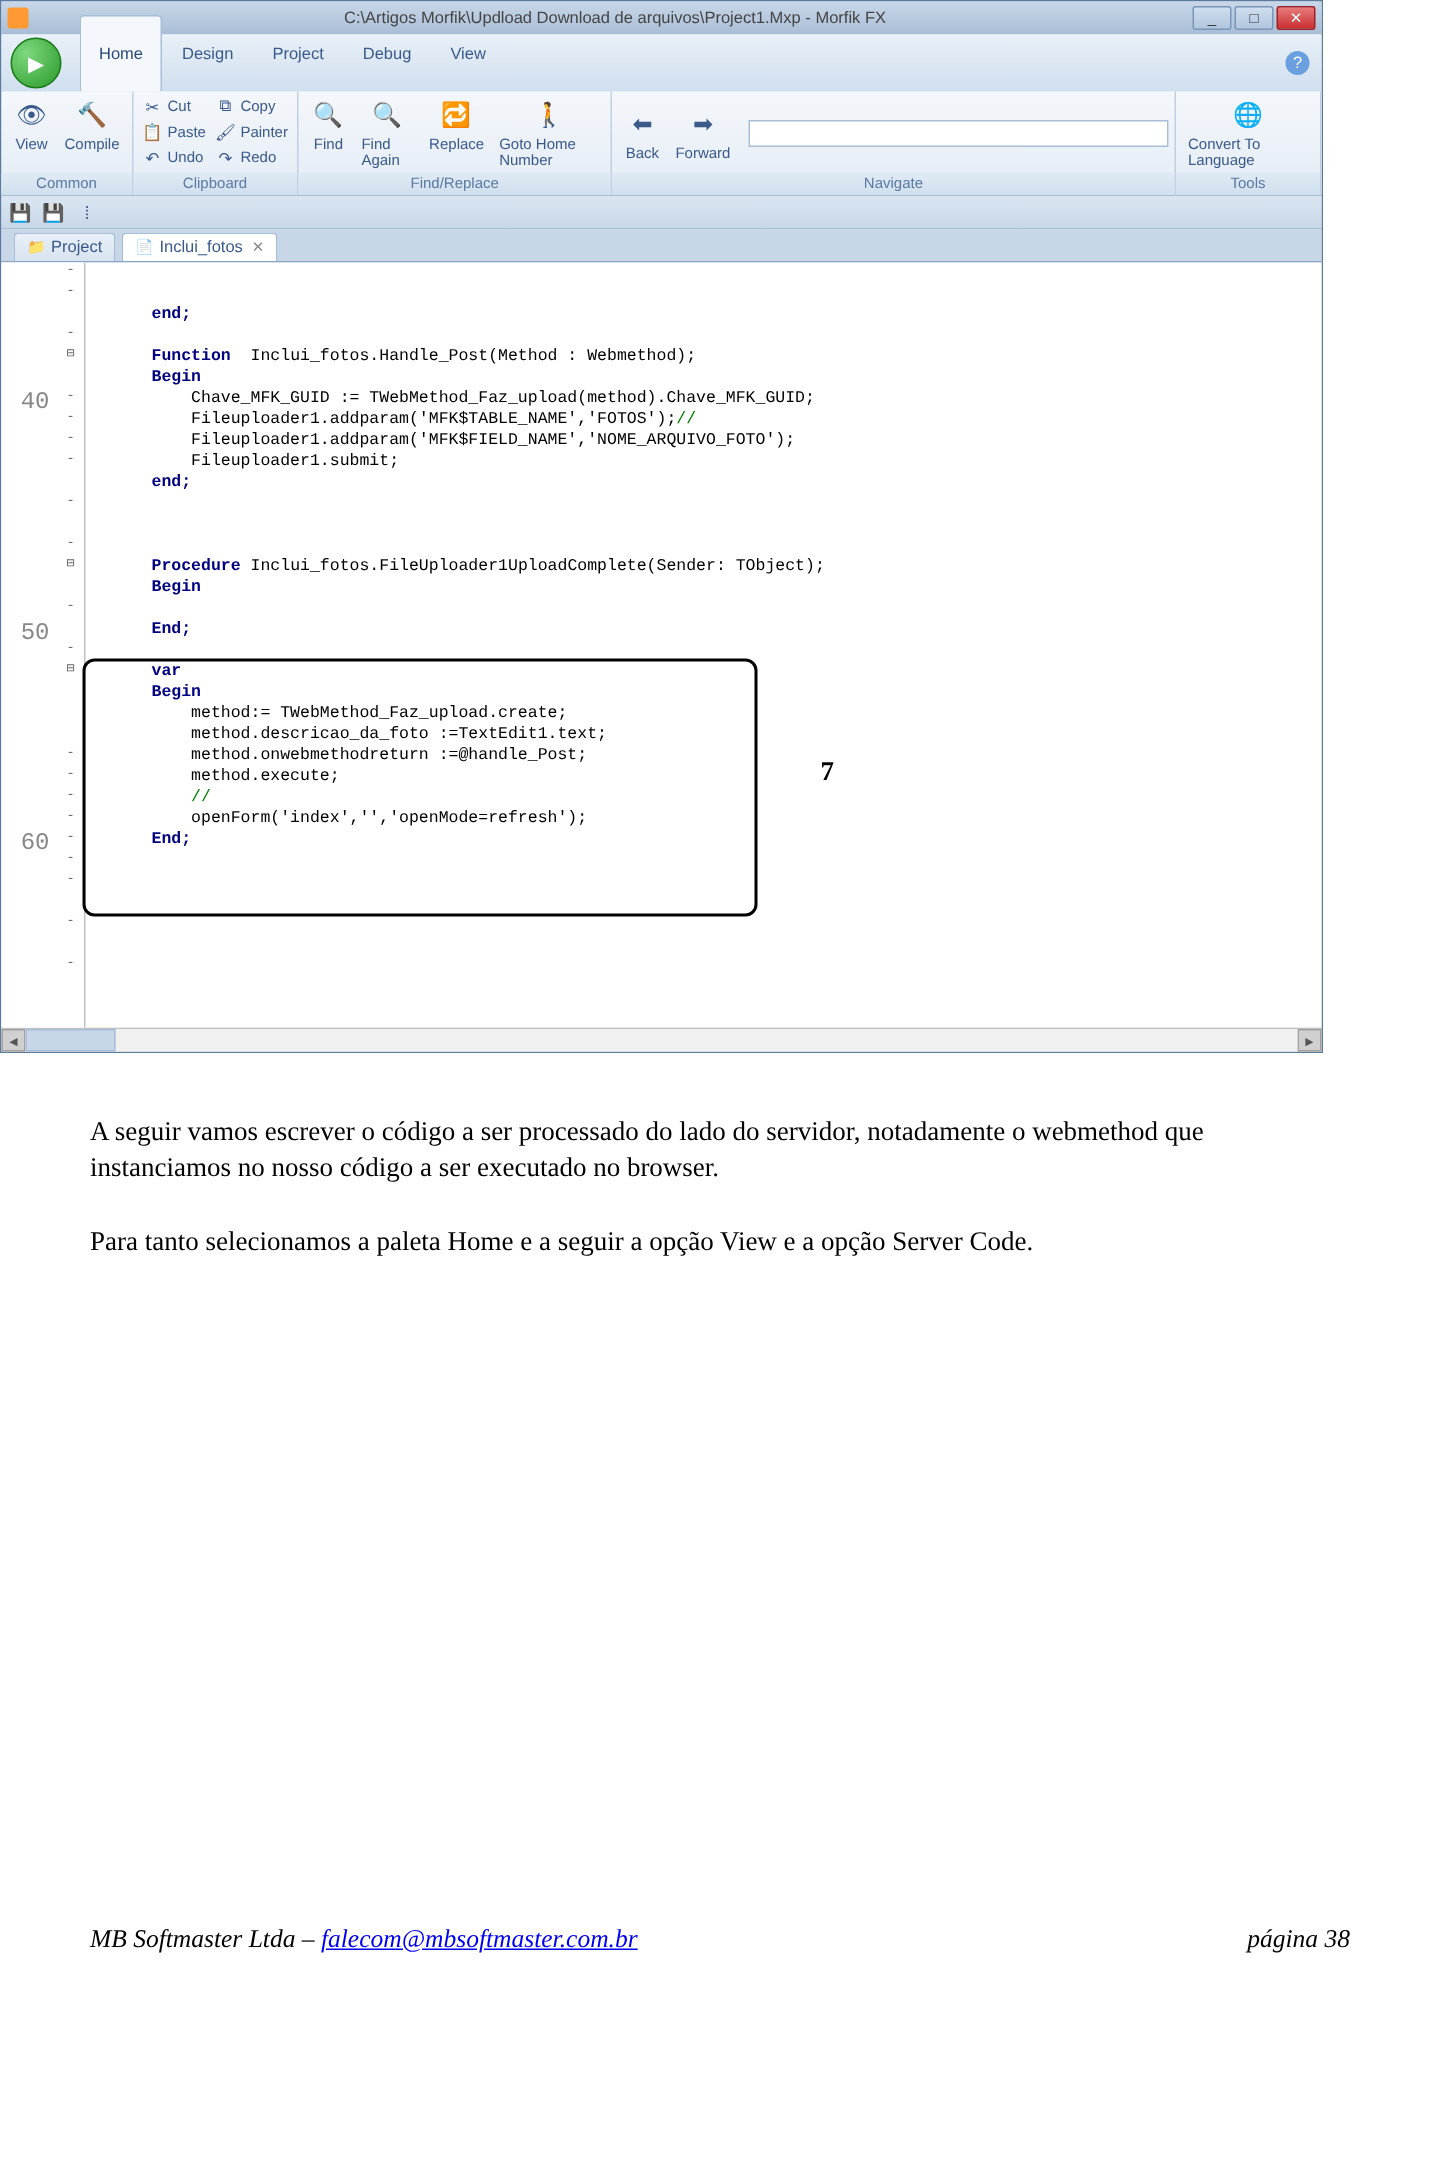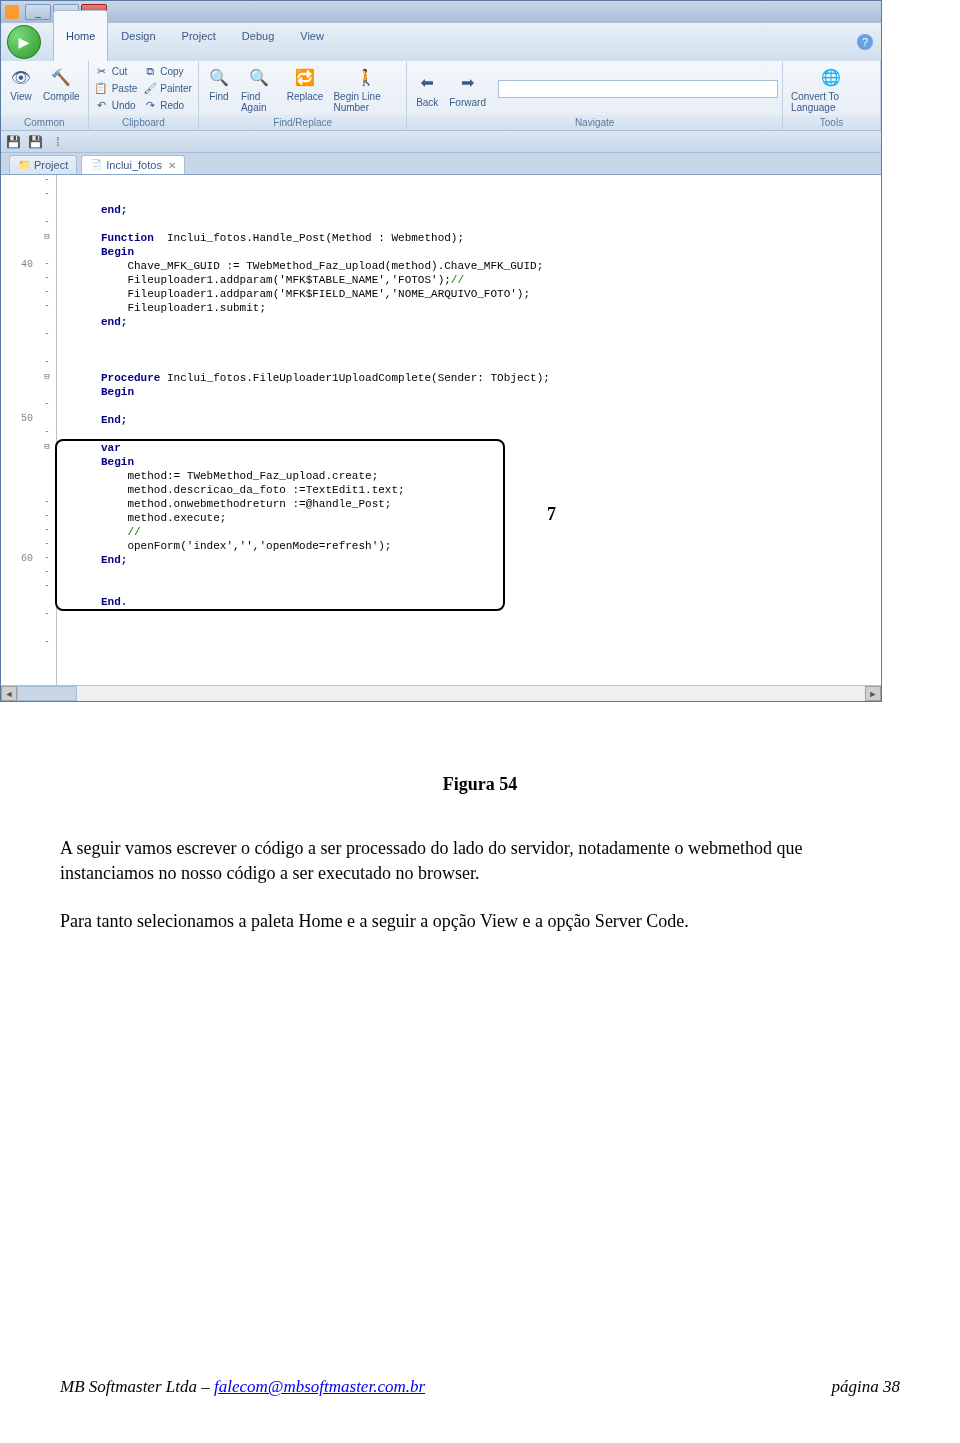--- a/index.html
+++ b/index.html
@@ -43,21 +43,21 @@
   .doc-tabs { height: 22px; background: #c8d7e8; display: flex; align-items: flex-end; padding-left: 8px; gap: 4px; border-bottom: 1px solid #8aa4c4; }
   .doc-tab { padding: 3px 8px; font-size: 11px; background: linear-gradient(#e8f0f8,#d8e4f0); border: 1px solid #a8bdd6; border-bottom: none; border-radius: 3px 3px 0 0; display: flex; align-items: center; gap: 4px; color: #3a5a8a; }
   .doc-tab.active { background: #fff; }
   .doc-tab .dico { width: 12px; height: 12px; font-size: 10px; }
   .doc-tab .close-x { font-size: 10px; color: #888; margin-left: 2px; }
   
   
   .editor { display: flex; background: #fff; height: 510px; position: relative; }
   .gutter { width: 56px; background: #fff; border-right: 1px solid #c0c0c0; font-family: 'Courier New', monospace; font-size: 11px; color: #888; }
   .gutter-row { height: 14px; display: flex; justify-content: space-between; padding: 0 4px; }
-  .gutter-row .ln { width: 28px; text-align: right; font-size: 10px; }
+  .gutter-row .ln { width: 28px; text-align: right; font-size: 16px; }
   .gutter-row .fold { width: 10px; text-align: center; font-size: 9px; color: #666; }
   .code-area { flex: 1; font-family: 'Courier New', monospace; font-size: 11px; line-height: 14px; padding: 0 4px; position: relative; }
   .code-line { height: 14px; white-space: pre; margin-left: 40px; }
   .kw { color: #000080; font-weight: bold; }
   .cm { color: #008000; }
   .hl-box { position: absolute; border: 2px solid #000; border-radius: 8px; pointer-events: none; }
   .annotation7 { position: absolute; font-family: 'Times New Roman', serif; font-size: 18px; font-weight: bold; color: #000; }
   
   
   .hscroll { height: 16px; background: #e8e8e8; border-top: 1px solid #c0c0c0; display: flex; }
@@ -72,20 +72,21 @@
   .footer { display: flex; justify-content: space-between; padding: 20px 60px 30px 60px; font-family: 'Times New Roman', serif; font-size: 17px; margin-top: 380px; font-style: italic; }
   .footer a { color: #0000ee; text-decoration: underline; }
 </style>
 </head>
 <body>
 
 <div class="ide-window">
 
   <div class="titlebar">
     <div class="titlebar-icon"></div>
+    <div class="titlebar-title">C:\Artigos Morfik\Updload Download de arquivos\Project1.Mxp - Morfik FX</div>
     <div class="win-buttons">
       <div class="win-btn">_</div>
       <div class="win-btn">□</div>
       <div class="win-btn close">✕</div>
     </div>
   </div>
 
   <div class="orb-row">
     <div class="orb">
         <span>▶</span>
@@ -158,21 +159,21 @@
         <div class="rbtn">
             <div class="ico">🔍</div>
             <span>Find Again</span>
           </div>
         <div class="rbtn">
             <div class="ico">🔁</div>
             <span>Replace</span>
           </div>
         <div class="rbtn">
             <div class="ico">🚶</div>
-            <span>Begin Line Number</span>
+            <span>Goto Home Number</span>
           </div>
       </div>
       <div class="ribbon-group-label">Find/Replace</div>
     </div>
 
     <div class="ribbon-group navigate" style="flex:1;">
       <div class="ribbon-group-body">
         <div class="rbtn">
             <div class="ico">⬅</div>
             <span>Back</span>
@@ -384,38 +385,36 @@
       <div class="code-line"><span class="kw">Begin</span></div>
       <div class="code-line"><span>    method:= TWebMethod_Faz_upload.create;</span></div>
       <div class="code-line"><span>    method.descricao_da_foto :=TextEdit1.text;</span></div>
       <div class="code-line"><span>    method.onwebmethodreturn :=@handle_Post;</span></div>
       <div class="code-line"><span>    method.execute;</span></div>
       <div class="code-line"><span class="cm">    //</span></div>
       <div class="code-line"><span>    openForm('index','','openMode=refresh');</span></div>
       <div class="code-line"><span class="kw">End;</span></div>
       <div class="code-line"></div>
       <div class="code-line"></div>
-      <div class="code-line"><span class="kw">End.</span></div>
 
       <div class="hl-box" style="left:-2px; top:264px; width:450px; height:172px;"></div>
       <div class="annotation7" style="left:490px; top:332px;">7</div>
     </div>
   </div>
 
   <div class="hscroll">
     <div class="arrow">◄</div>
     <div class="track">
         <div class="thumb"></div>
       </div>
     <div class="arrow">►</div>
   </div>
 </div>
 
 <div class="doc-body">
-  <div class="caption">Figura 54</div>
   <p class="para">A seguir vamos escrever o código a ser processado do lado do servidor, notadamente o webmethod que instanciamos no nosso código a ser executado no browser.</p>
   <p class="para">Para tanto selecionamos a paleta  Home e a seguir a opção View e a opção Server Code.</p>
 </div>
 
 <div class="footer">
   <div>
     <span>MB Softmaster Ltda – </span><a href="#">falecom@mbsoftmaster.com.br</a>
   </div>
   <div>
     <span>página    </span><span>38</span>

